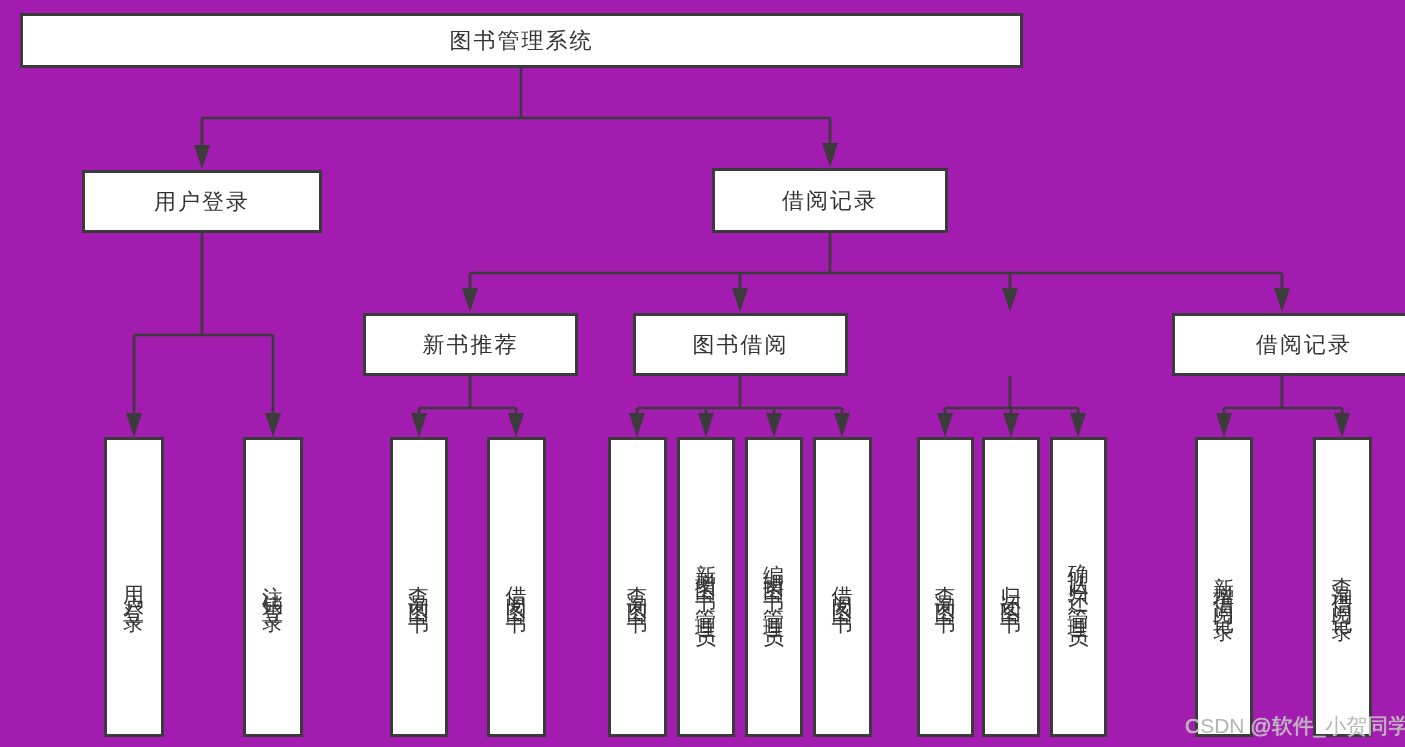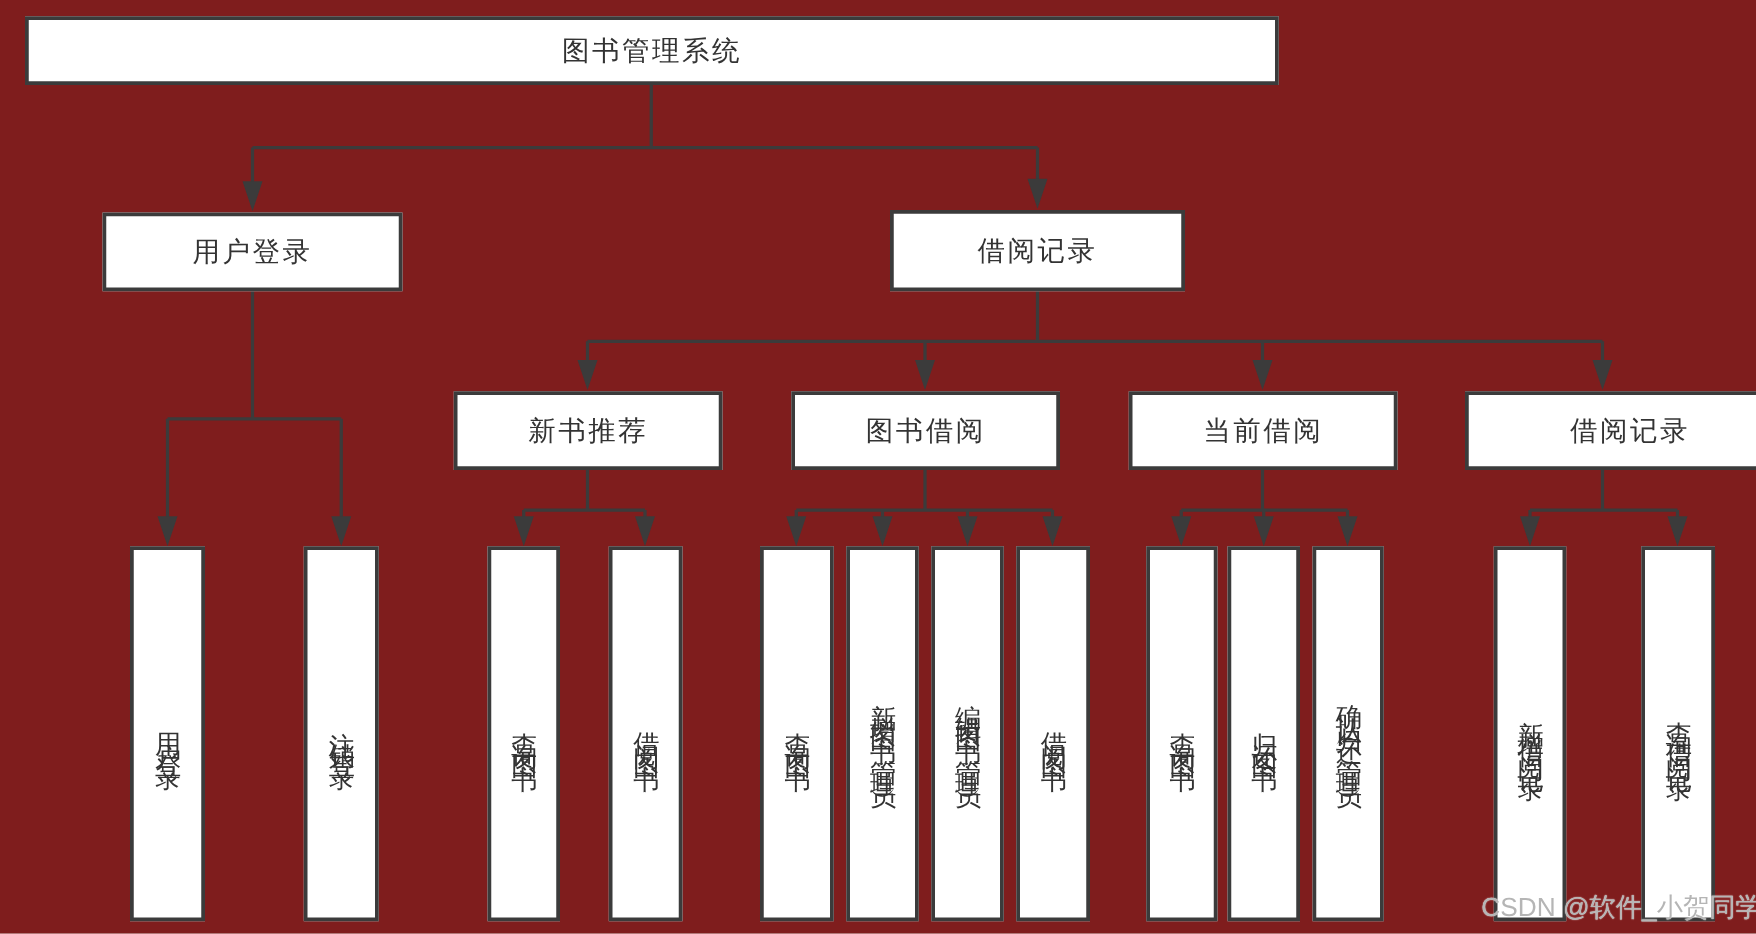--- a/index.html
+++ b/index.html
@@ -4,21 +4,21 @@
 <style>
   html, body {
     margin: 0;
     padding: 0;
     background: #ffffff;
   }
   .stage {
     position: relative;
     width: 1405px;
     height: 747px;
-    background: #7f1d1d;
+    background: #a21caf;
     overflow: hidden;
     font-family: "Liberation Sans", "DejaVu Sans", sans-serif;
   }
   .connectors {
     position: absolute;
     left: 0;
     top: 0;
     pointer-events: none;
   }
   .box {
@@ -101,23 +101,20 @@
   <div class="box" style="left:712px;top:168px;width:236px;height:65px">
     <span class="hlabel">借阅记录</span>
   </div>
 
   <div class="box" style="left:363px;top:313px;width:215px;height:63px">
     <span class="hlabel">新书推荐</span>
   </div>
   <div class="box" style="left:633px;top:313px;width:215px;height:63px">
     <span class="hlabel">图书借阅</span>
   </div>
-  <div class="box" style="left:903px;top:313px;width:215px;height:63px">
-    <span class="hlabel">当前借阅</span>
-  </div>
   <div class="box" style="left:1172px;top:313px;width:264px;height:63px">
     <span class="hlabel">借阅记录</span>
   </div>
 
   <div class="box leaf" style="left:104px;top:437px;width:60px;height:300px">
     <span class="vtext">用户登录</span>
   </div>
   <div class="box leaf" style="left:243px;top:437px;width:60px;height:300px">
     <span class="vtext">注销登录</span>
   </div>

